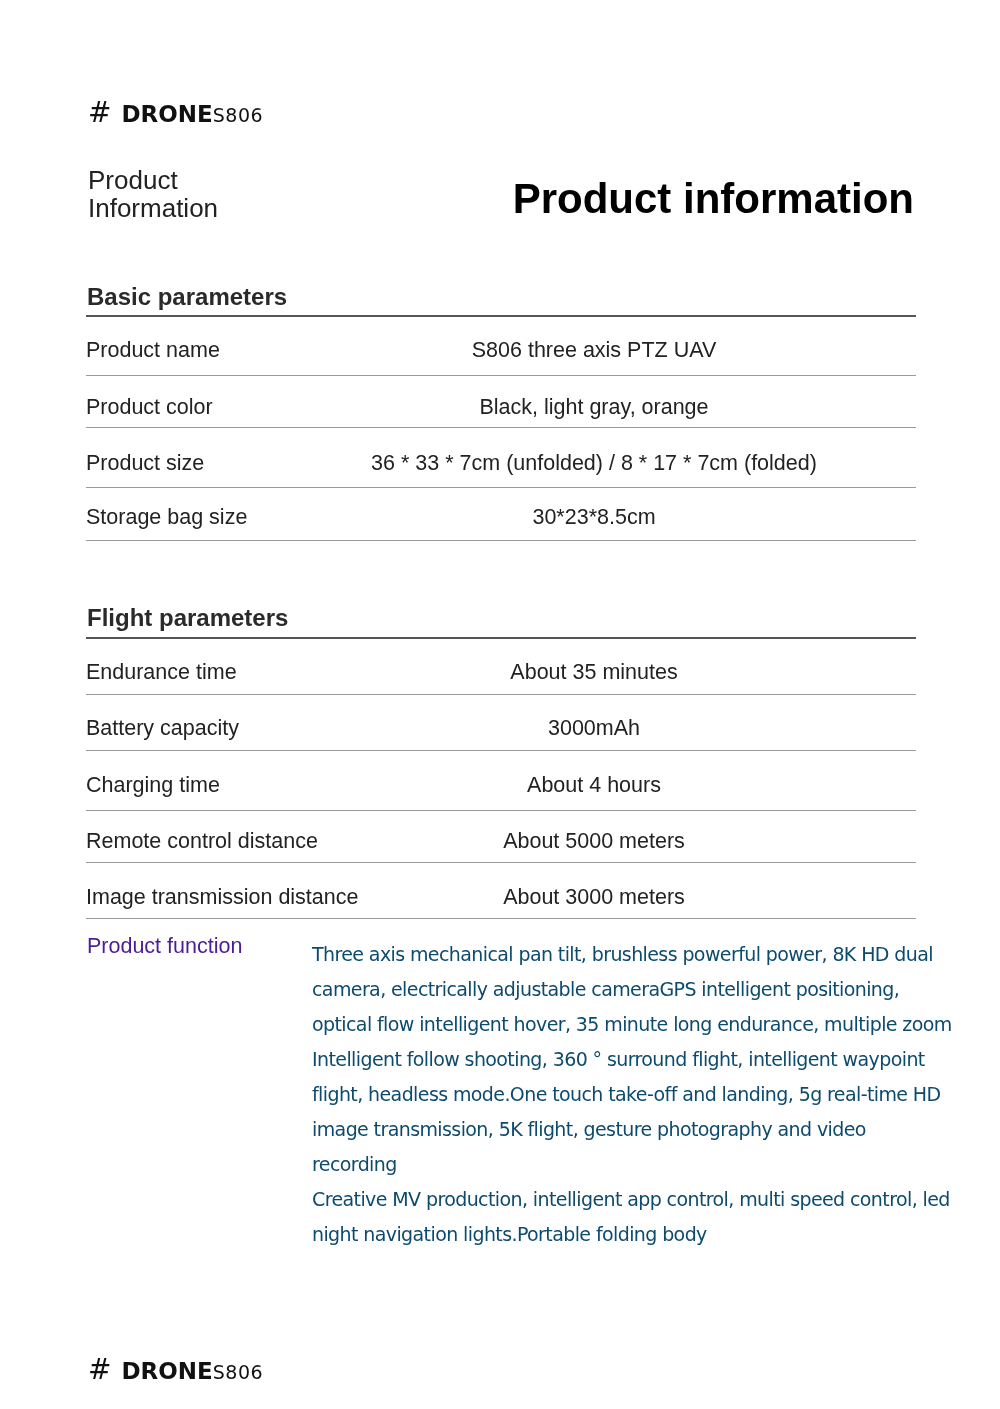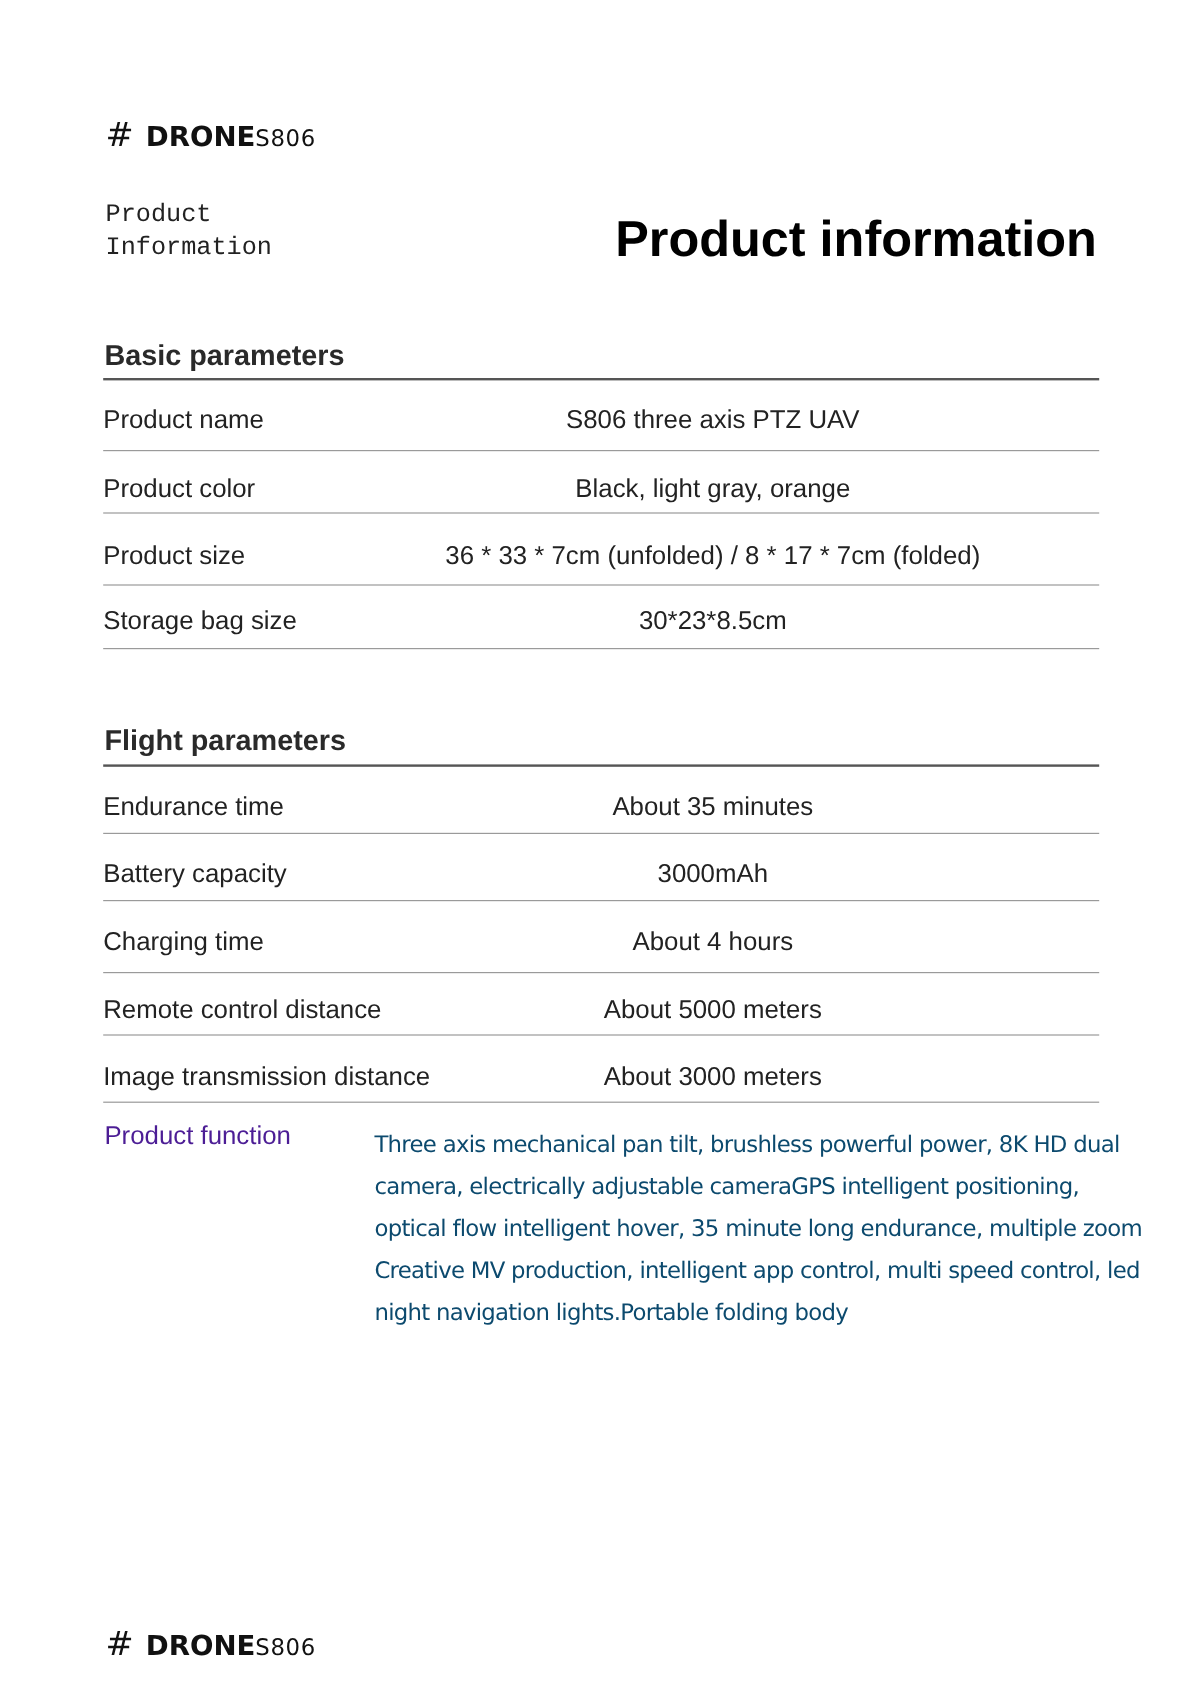--- a/index.html
+++ b/index.html
@@ -4,21 +4,21 @@
 <style>
   html, body { margin: 0; padding: 0; background: #ffffff; }
   body { width: 1000px; height: 1409px; position: relative; overflow: hidden; color: #222; }
   .brand { position: absolute; left: 88px; display: flex; align-items: baseline; color: #111; }
   .brand .hash { font-family: "DejaVu Sans", sans-serif; font-size: 28px; font-weight: 400; margin-right: 10px; }
   .brand .word { font-family: "DejaVu Sans", sans-serif; font-size: 23px; font-weight: 700; letter-spacing: 0px; }
   .brand .model { font-family: "DejaVu Sans", sans-serif; font-size: 19px; font-weight: 400; margin-left: 0; letter-spacing: 0.5px; }
   .brand-top { top: 96px; }
   .brand-bottom { top: 1353px; }
 
-  .sidelabel { position: absolute; left: 88px; top: 166px; font-family: Liberation Mono, monospace; font-size: 21px; line-height: 28px; color: #222; font-weight: 300; }
+  .sidelabel { position: absolute; left: 88px; top: 166px; font-family: Liberation Sans, sans-serif; font-size: 26px; line-height: 28px; color: #222; font-weight: 300; }
   .title { position: absolute; right: 86px; top: 175px; font-family: "Liberation Sans", sans-serif; font-weight: 700; font-size: 42px; color: #000; }
 
   .section-title { position: absolute; left: 87px; font-family: "Liberation Sans", sans-serif; font-weight: 700; font-size: 24px; color: #2a2a2a; }
   .rule-strong { position: absolute; left: 86px; width: 830px; height: 0; border-top: 2px solid #555; }
   .row { position: absolute; left: 86px; width: 830px; }
   .row .label { position: absolute; left: 0; font-family: Liberation Sans, sans-serif; font-size: 21.5px; color: #222; }
   .row .value { position: absolute; left: 0; width: 1016px; text-align: center; font-family: "Liberation Sans", sans-serif; font-size: 21.5px; color: #222; }
   .row .line { position: absolute; left: 0; width: 830px; border-top: 1.5px solid #9a9a9a; }
 
   .func-label { position: absolute; left: 87px; top: 934px; font-family: "Liberation Sans", sans-serif; font-size: 21.5px; color: #4c1d95; }
@@ -89,20 +89,21 @@
 </div>
 <div class="row" style="top:885px">
   <span class="label">Image transmission distance</span>
   <span class="value">About 3000 meters</span>
   <div class="line" style="top:33px"></div>
 </div>
 
 <div class="func-label">Product function</div>
 <div class="func-text">
   <p>Three axis mechanical pan tilt, brushless powerful power, 8K HD dual camera, electrically adjustable cameraGPS intelligent positioning, optical flow intelligent hover, 35 minute long endurance, multiple zoom</p>
+  <p>Intelligent follow shooting, 360 ° surround flight, intelligent waypoint flight, headless mode.One touch take-off and landing, 5g real-time HD image transmission, 5K flight, gesture photography and video recording</p>
   <p>Creative MV production, intelligent app control, multi speed control, led night navigation lights.Portable folding body</p>
 </div>
 
 <div class="brand brand-bottom">
   <span class="hash">#</span>
   <span class="word">DRONE</span>
   <span class="model">S806</span>
 </div>
 
 </body></html>

